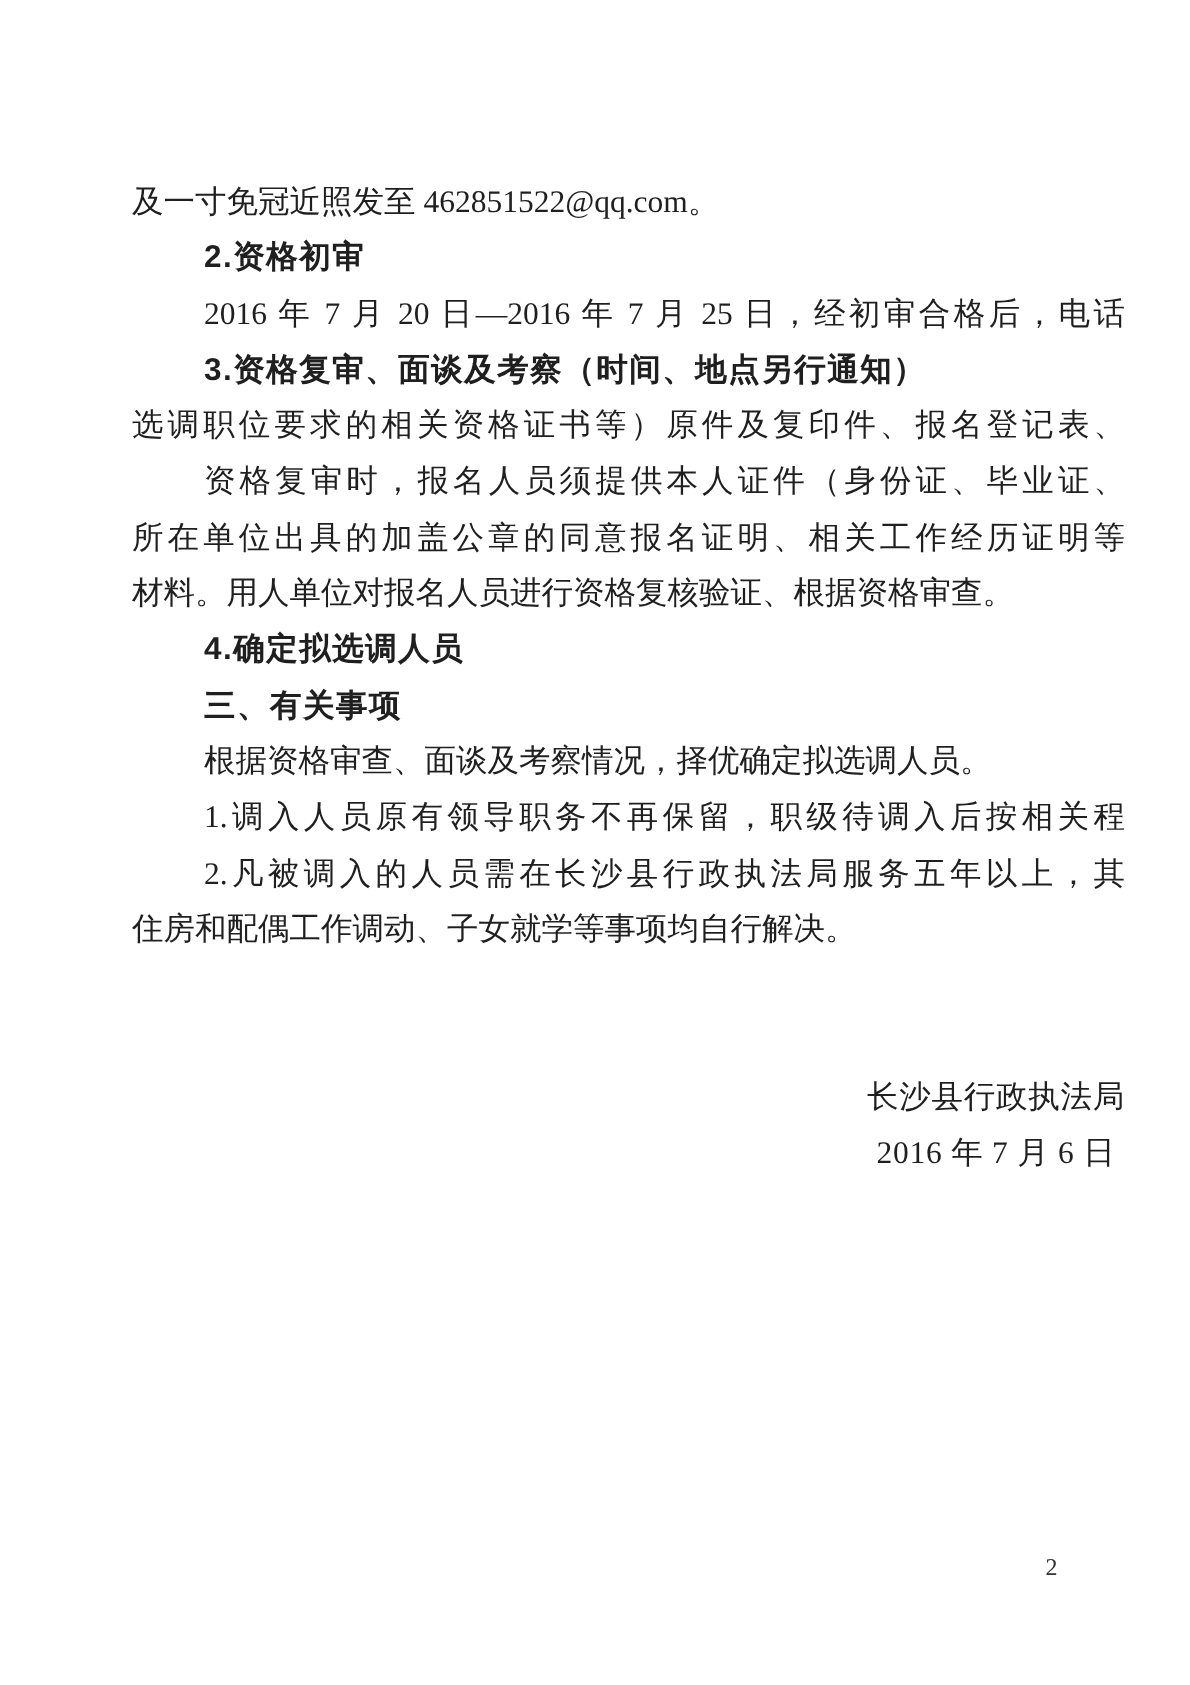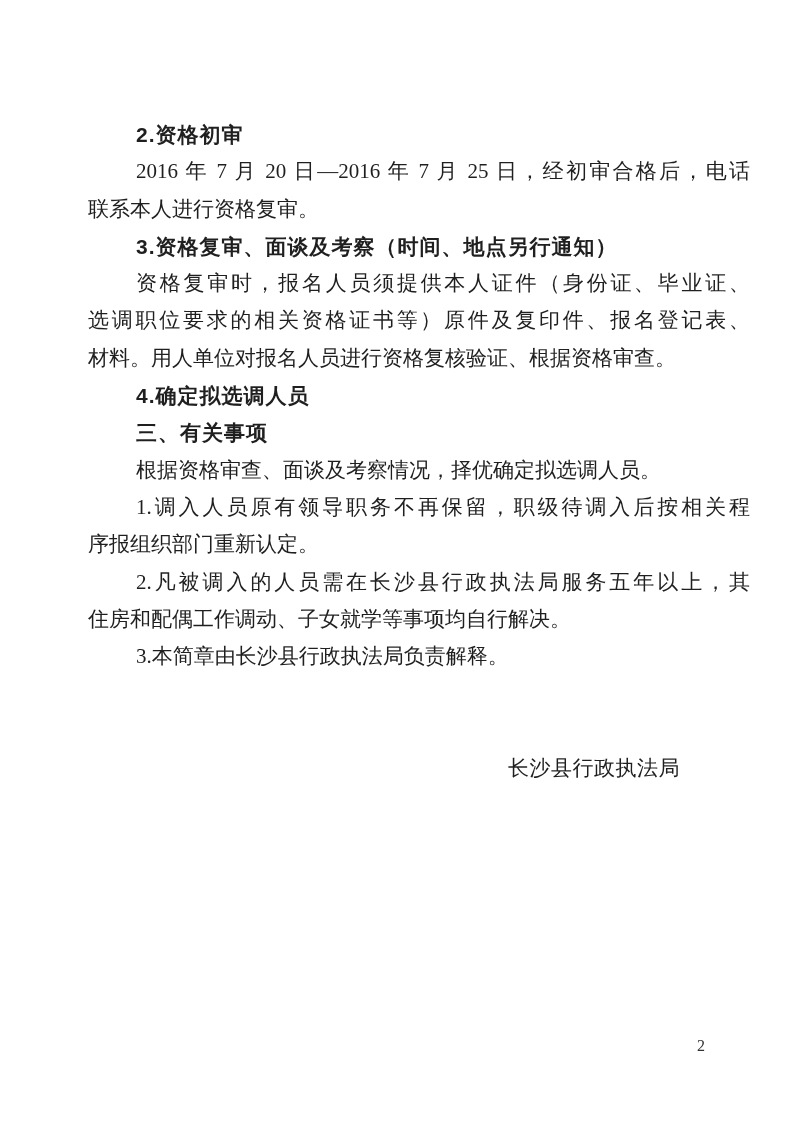--- a/index.html
+++ b/index.html
@@ -36,21 +36,20 @@
     text-align-last: justify;
   }
   .line.heading {
     font-family: Liberation Sans, sans-serif;
     font-weight: bold;
     letter-spacing: 1px;
   }
   .signature {
     margin-top: 74.6px;
     margin-left: auto;
-    margin-right: 70px;
     width: max-content;
     text-align: center;
   }
   .signature .sig-line {
     line-height: 37.3px;
     letter-spacing: 0.5px;
   }
   .page-number {
     position: absolute;
     top: 1036px;
@@ -60,37 +59,37 @@
     color: #333333;
   }
 </style>
 </head>
 <body>
 
 <div class="page">
 
   <div class="content">
     <div>
+        <div class="line body">及一寸免冠近照发至 462851522@qq.com。</div>
         <div class="line heading indent">2.资格初审</div>
         <div class="line body indent justify">2016 年 7 月 20 日—2016 年 7 月 25 日，经初审合格后，电话</div>
-        <div class="line body">联系本人进行资格复审。</div>
         <div class="line heading indent">3.资格复审、面谈及考察（时间、地点另行通知）</div>
+        <div class="line body justify">选调职位要求的相关资格证书等）原件及复印件、报名登记表、</div>
         <div class="line body indent justify">资格复审时，报名人员须提供本人证件（身份证、毕业证、</div>
-        <div class="line body justify">选调职位要求的相关资格证书等）原件及复印件、报名登记表、</div>
+        <div class="line body justify">所在单位出具的加盖公章的同意报名证明、相关工作经历证明等</div>
         <div class="line body">材料。用人单位对报名人员进行资格复核验证、根据资格审查。</div>
         <div class="line heading indent">4.确定拟选调人员</div>
         <div class="line heading indent">三、有关事项</div>
         <div class="line body indent">根据资格审查、面谈及考察情况，择优确定拟选调人员。</div>
         <div class="line body indent justify">1.调入人员原有领导职务不再保留，职级待调入后按相关程</div>
-        <div class="line body">序报组织部门重新认定。</div>
         <div class="line body indent justify">2.凡被调入的人员需在长沙县行政执法局服务五年以上，其</div>
         <div class="line body">住房和配偶工作调动、子女就学等事项均自行解决。</div>
-        <div class="line body indent">3.本简章由长沙县行政执法局负责解释。</div>
       </div>
 
     <div class="signature">
       <div class="sig-line">长沙县行政执法局</div>
+      <div class="sig-line">2016 年 7 月 6 日</div>
     </div>
   </div>
 
   <div class="page-number">2</div>
 
 </div>
 
 </body></html>

